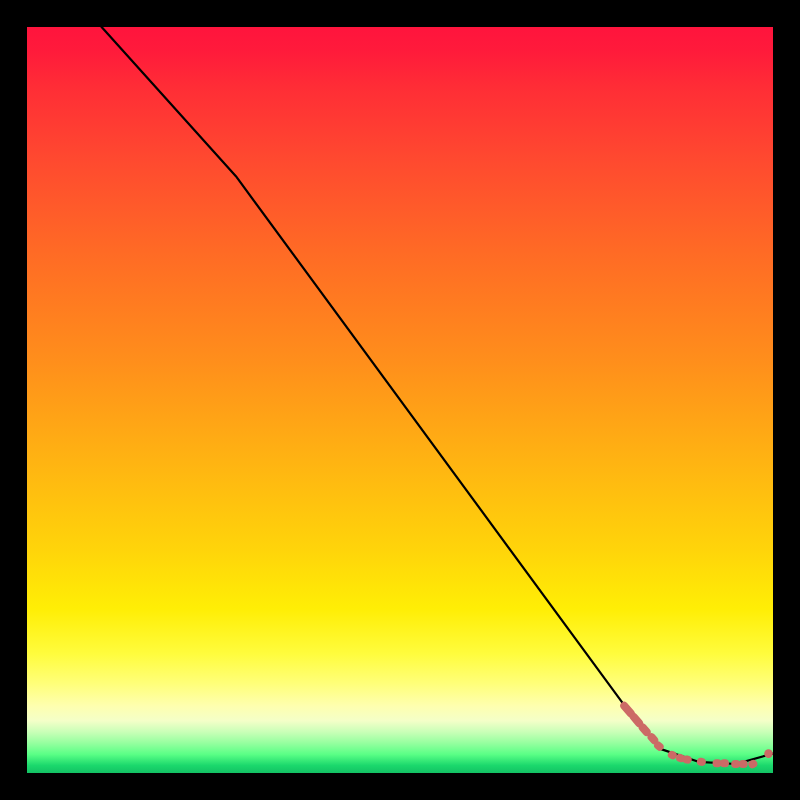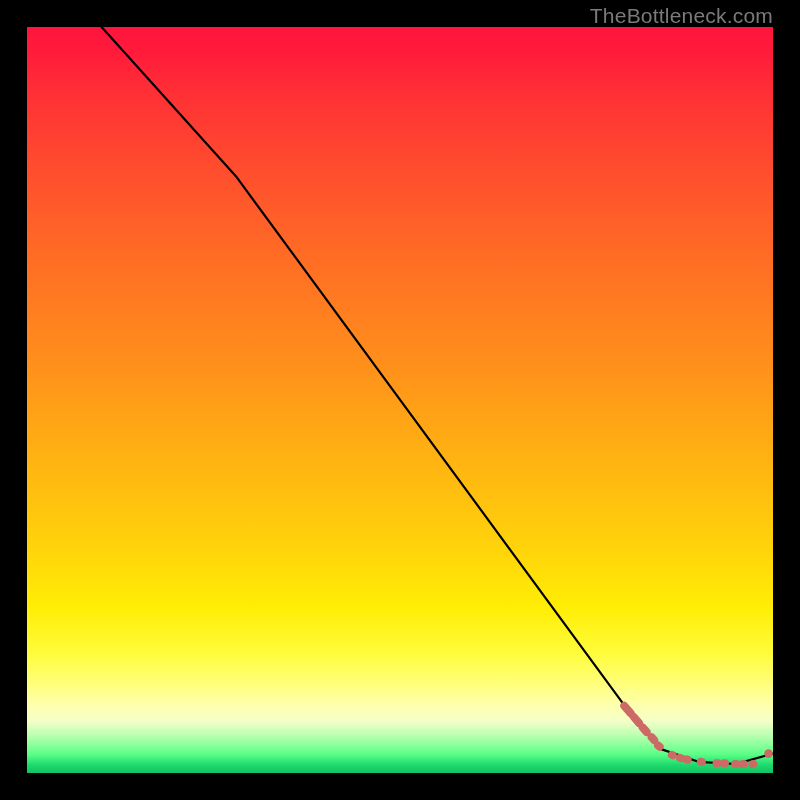--- a/index.html
+++ b/index.html
@@ -79,21 +79,20 @@
     stroke: none;
   }
 </style>
 </head>
 <body>
 
 <div class="frame">
 
   <div class="plot-area"></div>
 
-  <div class="watermark">TheBottleneck.com</div>
 
   <svg class="overlay" viewBox="0 0 746 746">
     <path class="curve" id="curve-path" d="M74.6 0.0 L208.9 149.2 L600.5 682.6 L634.1 722.1 L671.4 734.8 L708.7 737.0 L746.0 726.6"></path>
     <g id="scatter-group">
         <rect x="594.67" y="671.76" width="18.00" height="8" rx="4" transform="rotate(49.40 594.67 675.76)" class="scatter-dash"></rect>
         <rect x="604.29" y="682.94" width="16.00" height="8" rx="4" transform="rotate(49.57 604.29 686.94)" class="scatter-dash"></rect>
         <rect x="613.06" y="693.48" width="14.00" height="8" rx="4" transform="rotate(48.65 613.06 697.48)" class="scatter-dash"></rect>
         <rect x="621.97" y="703.14" width="12.00" height="8" rx="4" transform="rotate(49.18 621.97 707.14)" class="scatter-dash"></rect>
         <rect x="628.05" y="711.91" width="10.00" height="8" rx="4" transform="rotate(40.24 628.05 715.91)" class="scatter-dash"></rect>
         <rect x="641.35" y="721.92" width="9.00" height="8" rx="4" transform="rotate(28.89 641.35 725.92)" class="scatter-dash"></rect>

